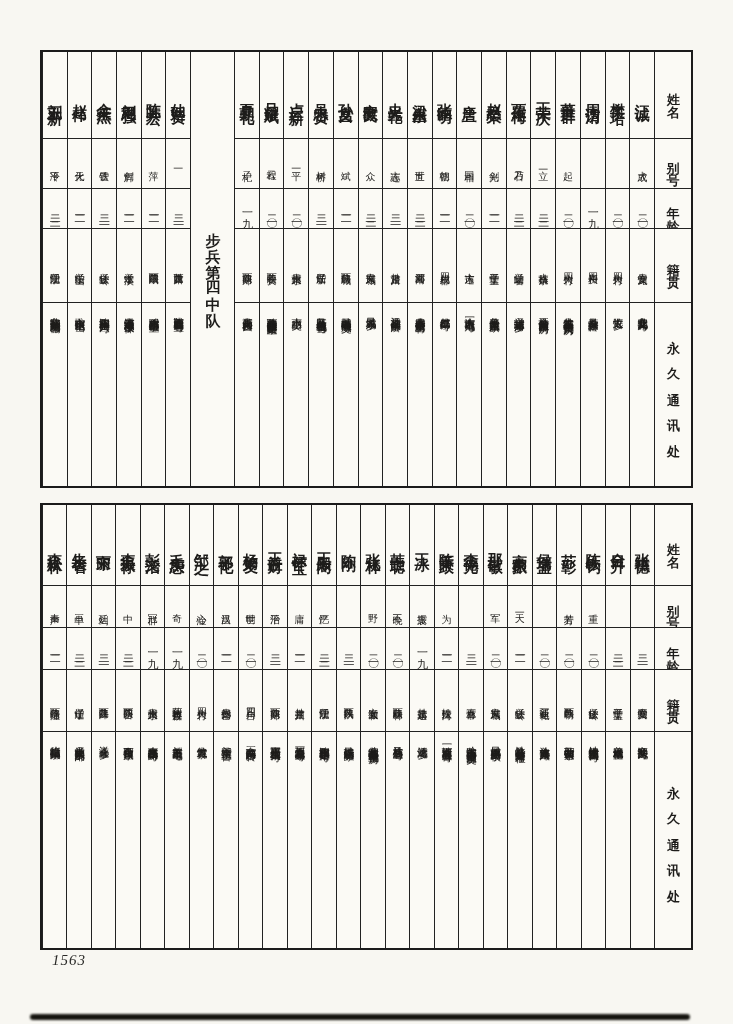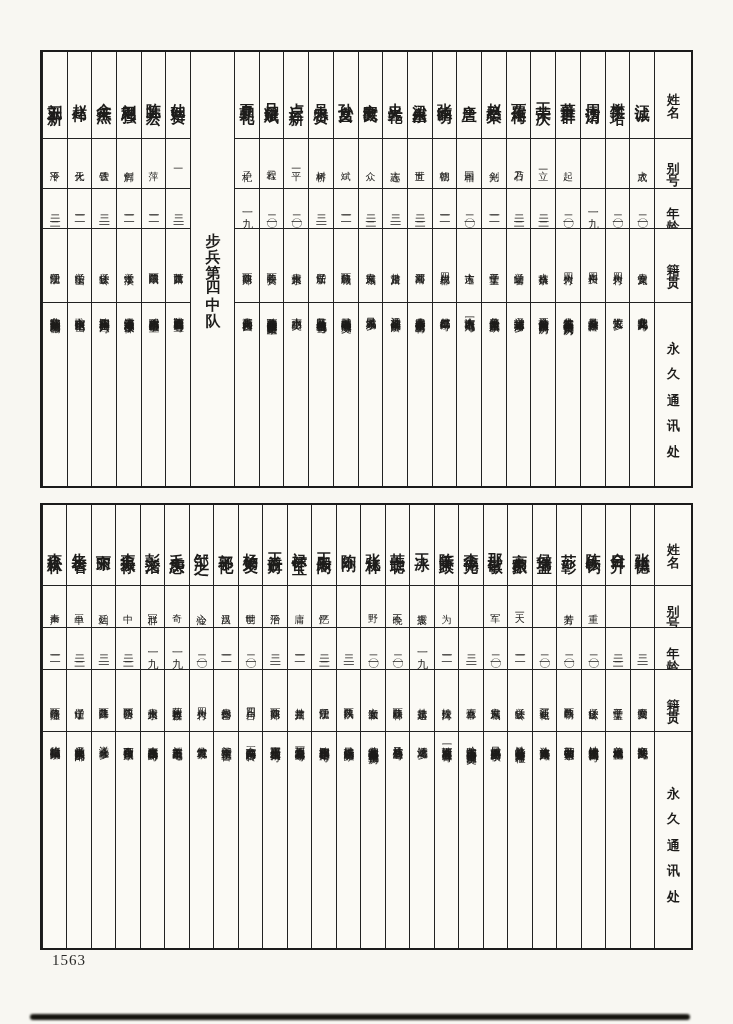--- a/index.html
+++ b/index.html
@@ -57,21 +57,21 @@
   .unit-col{justify-content:center;}
   .unit-cell{
     writing-mode:vertical-rl;text-orientation:upright;
     display:flex;justify-content:center;align-items:center;
     height:100%;font-size:15px;font-weight:700;letter-spacing:16px;
     color:#1d1c1a;
   }
   
   .page-number{
     position:absolute;left:52px;top:952px;
-    font-size:15px;color:#2a2a28;letter-spacing:1px;
+    font-size:15px;color:#2a2a28;letter-spacing:1px;font-style:italic;
   }
   .scan-edge{
     position:absolute;left:30px;top:1014px;width:660px;height:6px;
     background:#15140f;border-radius:3px;filter:blur(1px);
   }
 </style>
 </head>
 <body>
 
 <div class="page">

